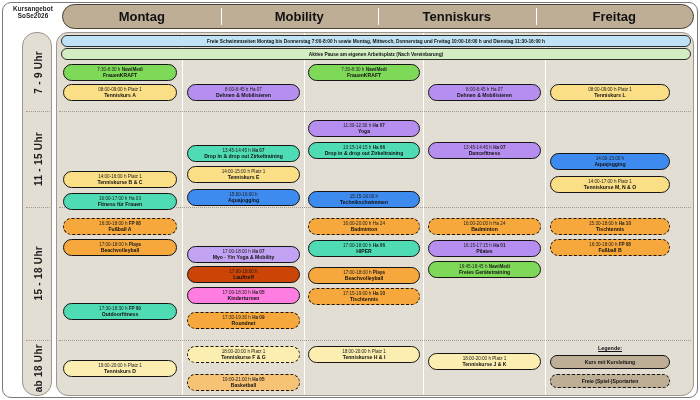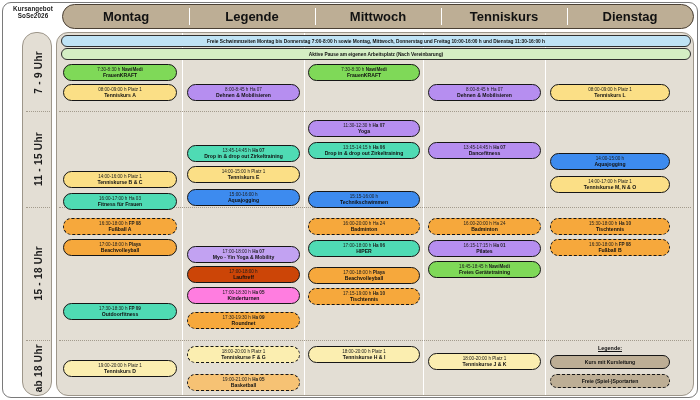--- a/index.html
+++ b/index.html
@@ -188,24 +188,23 @@
 <div id="sheet">
   <div id="frame"></div>
 
   <div id="title-block">
     <span class="tline">Kursangebot</span>
     <span class="tline">SoSe2026</span>
   </div>
 
   <div id="header-bar">
     <div class="day-head">Montag</div>
-    <div class="day-head">Legende</div>
-    <div class="day-head">Mittwoch</div>
+    <div class="day-head">Mobility</div>
     <div class="day-head">Tenniskurs</div>
-    <div class="day-head">Dienstag</div>
+    <div class="day-head">Freitag</div>
   </div>
 
   <div id="time-rail">
     <div class="time-band" style="top:0px;height:78px;">
         <span>7 - 9 Uhr</span>
       </div>
     <div class="rail-sep" style="top:78px;"></div>
     <div class="time-band" style="top:78px;height:96px;">
         <span>11 - 15 Uhr</span>
       </div>

